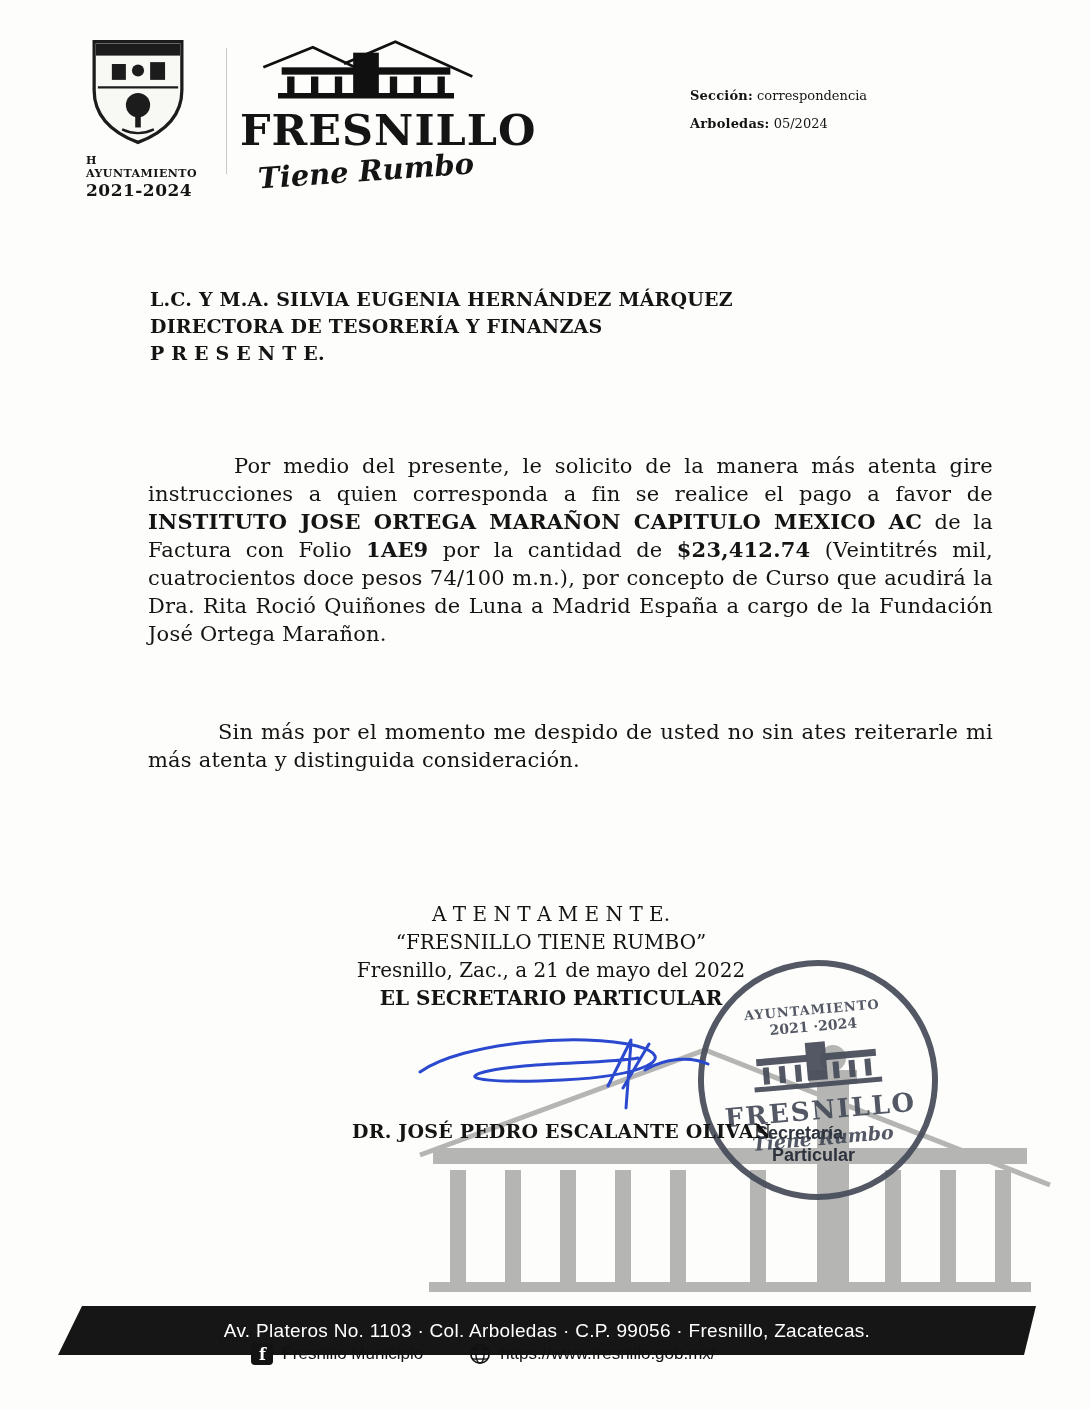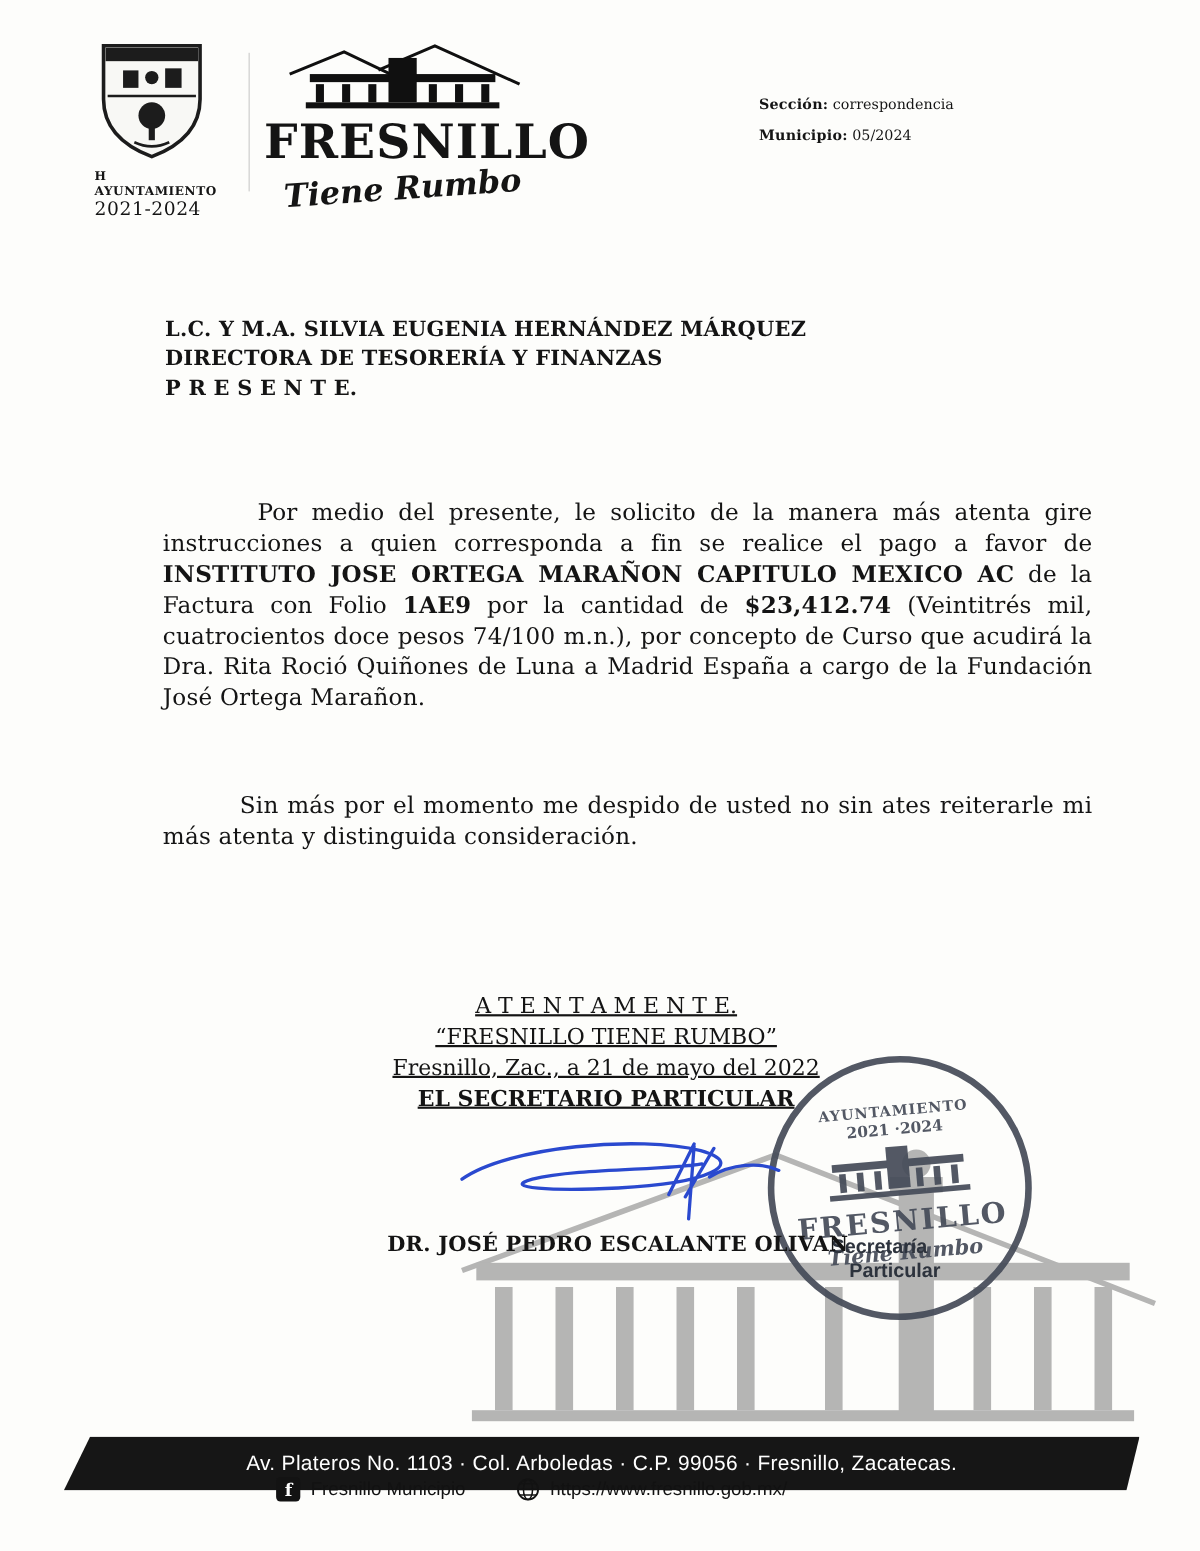--- a/index.html
+++ b/index.html
@@ -4,35 +4,35 @@
 <style>
   html,body { margin:0; padding:0; background:#e9e9e9; }
   .page {
     position:relative; width:1091px; height:1410px; margin:0 auto;
     background:#fdfdfb; color:#141414; overflow:hidden;
     font-family:"DejaVu Serif","Liberation Serif",serif;
   }
   
   .seal { position:absolute; left:86px; top:36px; width:124px; text-align:left; }
   .seal-caption { font-size:11px; font-weight:bold; letter-spacing:.5px; margin-top:2px; }
-  .seal-years { font-size:17px; font-weight:normal; letter-spacing:.5px; }
+  .seal-years { font-size:17px; font-weight:bold; letter-spacing:.5px; }
   .header-divider { position:absolute; left:226px; top:48px; width:1px; height:126px; background:#c9c9c9; }
   .logo { position:absolute; left:240px; top:38px; width:252px; text-align:center; }
   .logo-name { font-size:43px; font-weight:bold; letter-spacing:1px; line-height:44px; }
   .logo-slogan { font-size:29px; font-weight:bold; font-style:italic; transform:rotate(-4deg); margin-top:2px; }
   .meta { position:absolute; left:690px; top:82px; font-size:13px; line-height:28px; }
   .meta-row b { letter-spacing:.2px; }
   
   .recipient { position:absolute; left:150px; top:286px; font-size:19px; font-weight:bold; line-height:27px; letter-spacing:.2px; }
   
   .para { position:absolute; left:148px; width:845px; margin:0; font-size:21px; line-height:28px; text-align:justify; letter-spacing:.2px; }
   .p1 { top:452px; text-indent:86px; }
   .p2 { top:718px; text-indent:70px; }
   
-  .closing { position:absolute; left:308px; top:900px; width:486px; text-align:center; font-size:20px; line-height:28px; z-index:2;text-decoration:underline; }
+  .closing { position:absolute; left:308px; top:900px; width:486px; text-align:center; font-size:20px; line-height:28px; z-index:2; }
   .closing .bold { font-weight:bold; }
   
   .signature { position:absolute; left:412px; top:1028px; z-index:4; }
   .signer { position:absolute; left:352px; top:1120px; font-size:19px; font-weight:bold; z-index:5; letter-spacing:.2px; }
   .stamp { position:absolute; left:694px; top:956px; width:248px; height:248px; z-index:3; transform:rotate(-5deg); opacity:.92; }
   .dept { position:absolute; left:756px; top:1122px; z-index:4; font-family:"Liberation Sans",sans-serif; font-weight:bold; font-size:18px; color:#2d333d; line-height:22px; }
   .dept-l2 { margin-left:16px; }
   
   .watermark { position:absolute; left:405px; top:1030px; z-index:1; opacity:.75; }
   
@@ -88,21 +88,21 @@
     <div class="logo-name">FRESNILLO</div>
     <div class="logo-slogan">Tiene Rumbo</div>
   </div>
 
   <div class="meta">
     <div class="meta-row">
       <b>Sección:</b>
       <span>correspondencia</span>
     </div>
     <div class="meta-row">
-      <b>Municipio:</b>
+      <b>Arboledas:</b>
       <span>05/2024</span>
     </div>
   </div>
 
   <div class="recipient">
     <div>L.C. Y M.A. SILVIA EUGENIA HERNÁNDEZ MÁRQUEZ</div>
     <div>DIRECTORA DE TESORERÍA Y FINANZAS</div>
     <div>P R E S E N T E.</div>
   </div>
 

